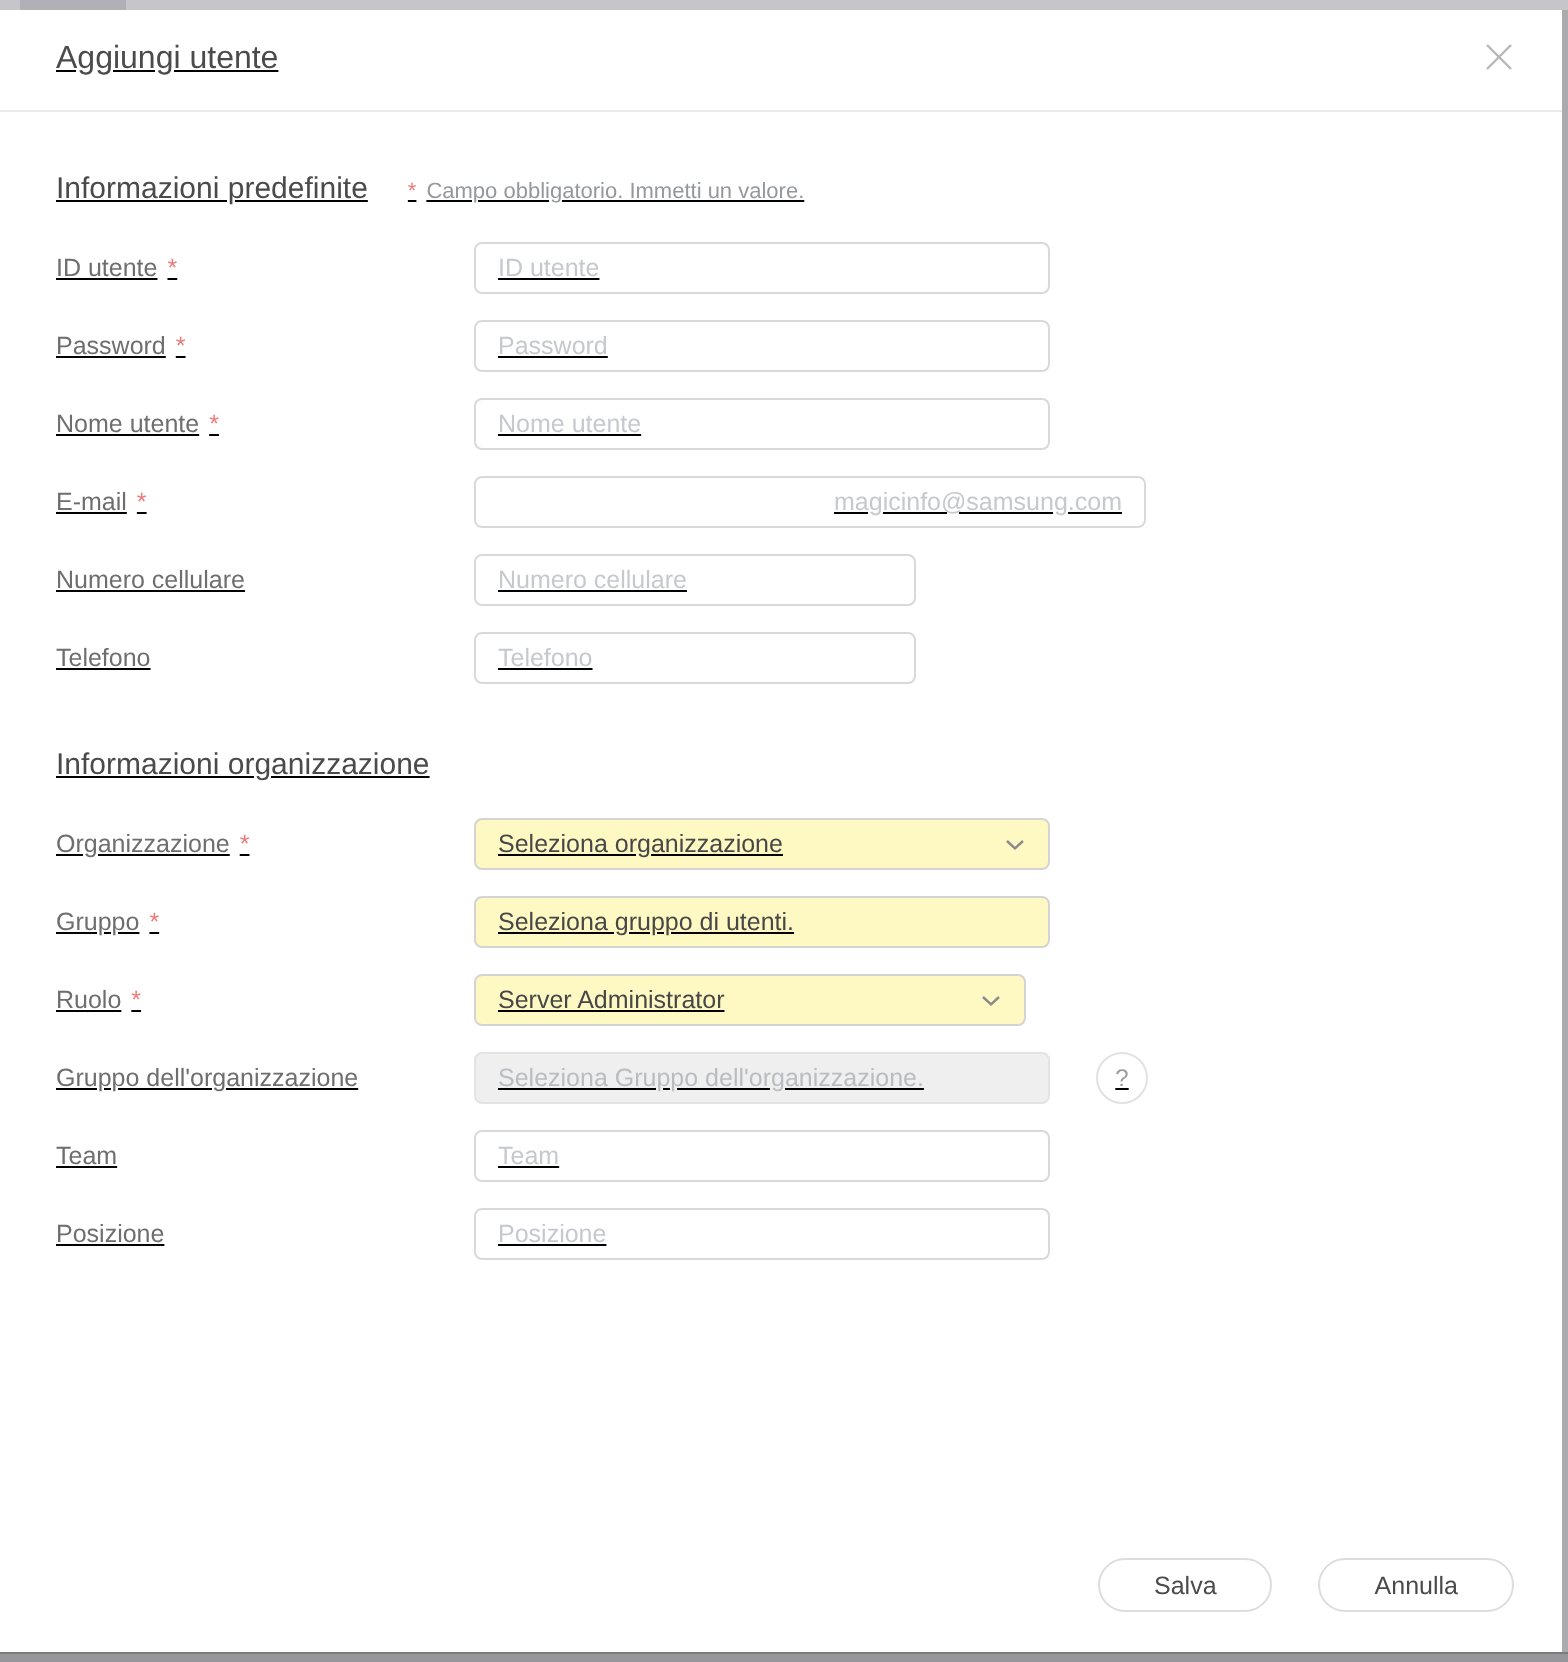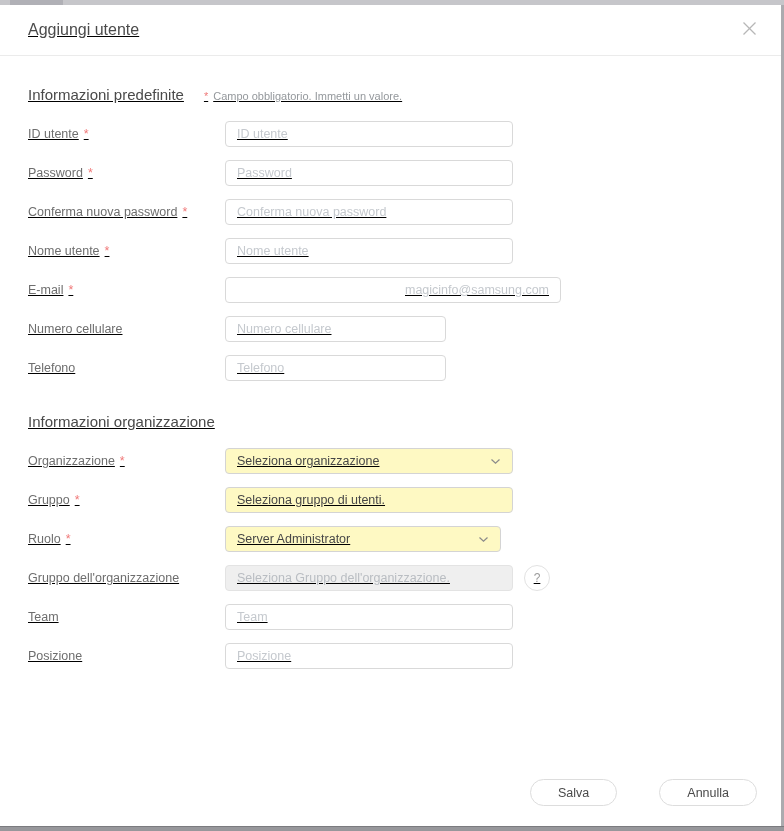--- a/index.html
+++ b/index.html
@@ -33,21 +33,21 @@
     cursor:pointer; background:none; border:none;
   }
   .modal-body { padding:0 28px;margin-top:30px; }
 
   .section-head { display:flex; align-items:baseline; margin-top:24px; }
   .section-title { font-size:15px; color:#4a4a4a; }
   .required-note { margin-left:20px; font-size:11px; color:#94989c; }
   .required-note .req-mark { color:#ef7a7a; margin-right:5px; font-size:11px; }
 
   .rows { margin-top:18px; }
-  .form-row { display:flex; align-items:center; margin-bottom:13px; height:26px; }
+  .form-row { display:flex; align-items:center; margin-bottom:13px; height:26px;gap:12px; }
   .field-label { width:197px; flex-shrink:0; font-size:12.5px; color:#6e6e6e; }
   .req { color:#f07878; margin-left:5px; }
 
   .txt {
     height:26px; border:1px solid #d9d9d9; border-radius:4px;
     padding:0 11px; font-size:12.5px; color:#4a4a4a;
     font-family:"Liberation Sans", sans-serif; outline:none; background:#fff;
   }
   .txt::placeholder { color:#c5c9ce; opacity:1; }
   .txt:disabled { background:#efefef; border-color:#e3e3e3; }
@@ -63,21 +63,21 @@
     width:26px; height:26px; margin-left:11px; flex-shrink:0;
     border-radius:50%; border:1px solid #e2e2e2; background:#fff;
     color:#9b9b9b; font-size:12px; line-height:24px; text-align:center;
     cursor:pointer; font-family:"Liberation Sans", sans-serif;
   }
 
   .section-gap { margin-top:32px; }
 
   .modal-footer {
     position:absolute; right:24px; bottom:20px;
-    display:flex; gap:42px;
+    display:flex; gap:23px;
   }
   .btn {
     height:27px; min-width:86px; padding:0 27px;
     border:1px solid #dddddd; border-radius:14px;
     background:#ffffff; color:#4a4a4a; font-size:12.5px;
     font-family:"Liberation Sans", sans-serif; cursor:pointer;
   }
 </style>
 </head>
 <body>
@@ -108,24 +108,20 @@
       <span class="required-note"><span class="req-mark">*</span><span>Campo obbligatorio. Immetti un valore.</span></span>
     </div>
     <div class="rows">
         <div class="form-row">
           <span class="field-label">ID utente<span class="req">*</span></span>
           <input class="txt" type="text" placeholder="ID utente" style="width: 288px;">
         </div>
         <div class="form-row">
           <span class="field-label">Password<span class="req">*</span></span>
           <input class="txt" type="text" placeholder="Password" style="width: 288px;">
-        </div>
-        <div class="form-row">
-          <span class="field-label">Conferma nuova password<span class="req">*</span></span>
-          <input class="txt" type="text" placeholder="Conferma nuova password" style="width: 288px;">
         </div>
         <div class="form-row">
           <span class="field-label">Nome utente<span class="req">*</span></span>
           <input class="txt" type="text" placeholder="Nome utente" style="width: 288px;">
         </div>
         <div class="form-row">
           <span class="field-label">E-mail<span class="req">*</span></span>
           <input class="txt" type="text" placeholder="magicinfo@samsung.com" style="width: 336px; text-align: right;">
         </div>
         <div class="form-row">

